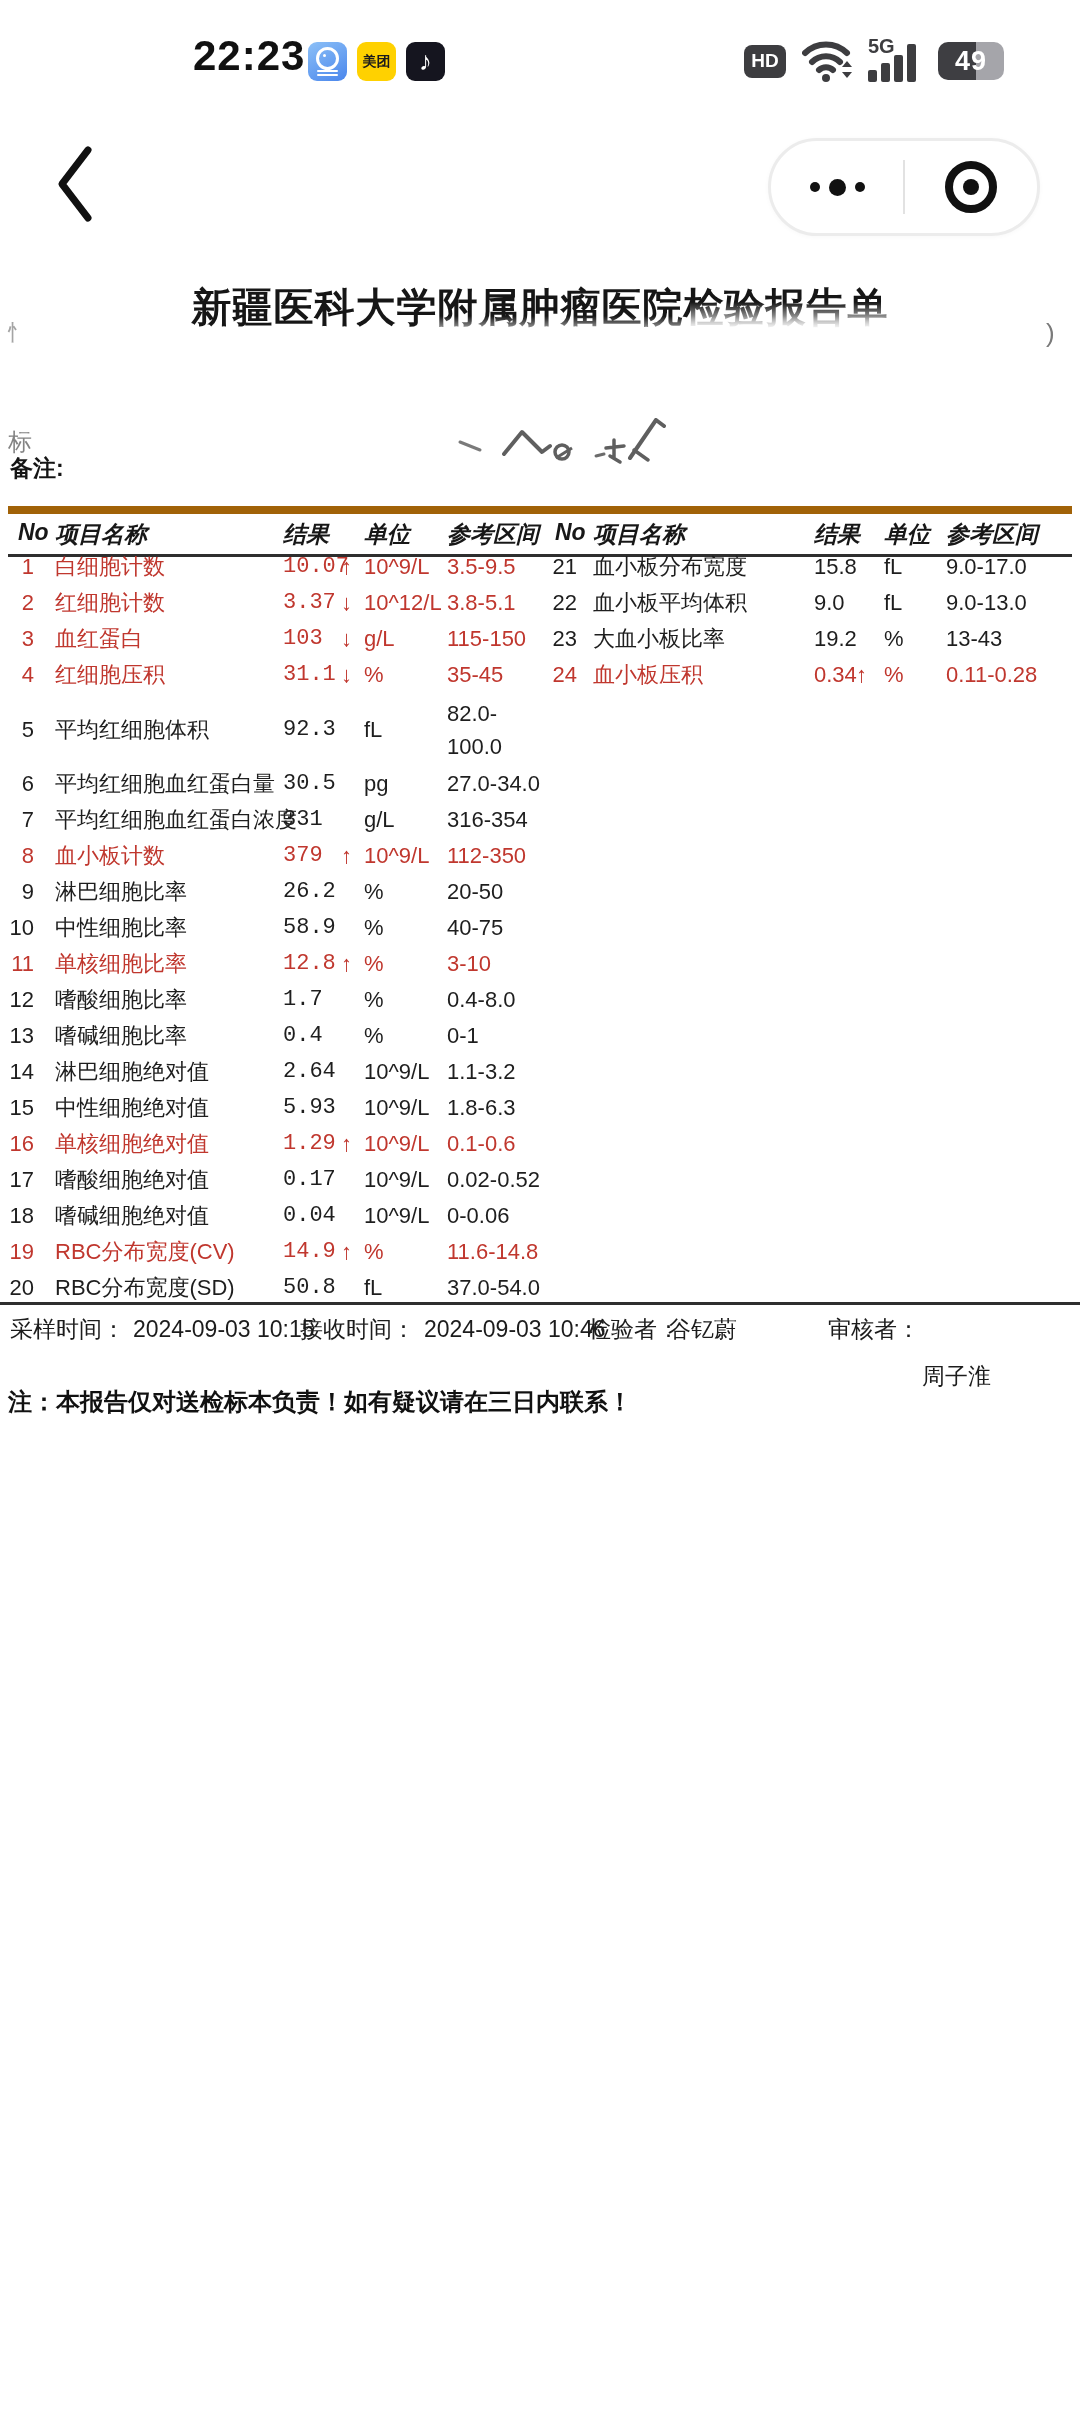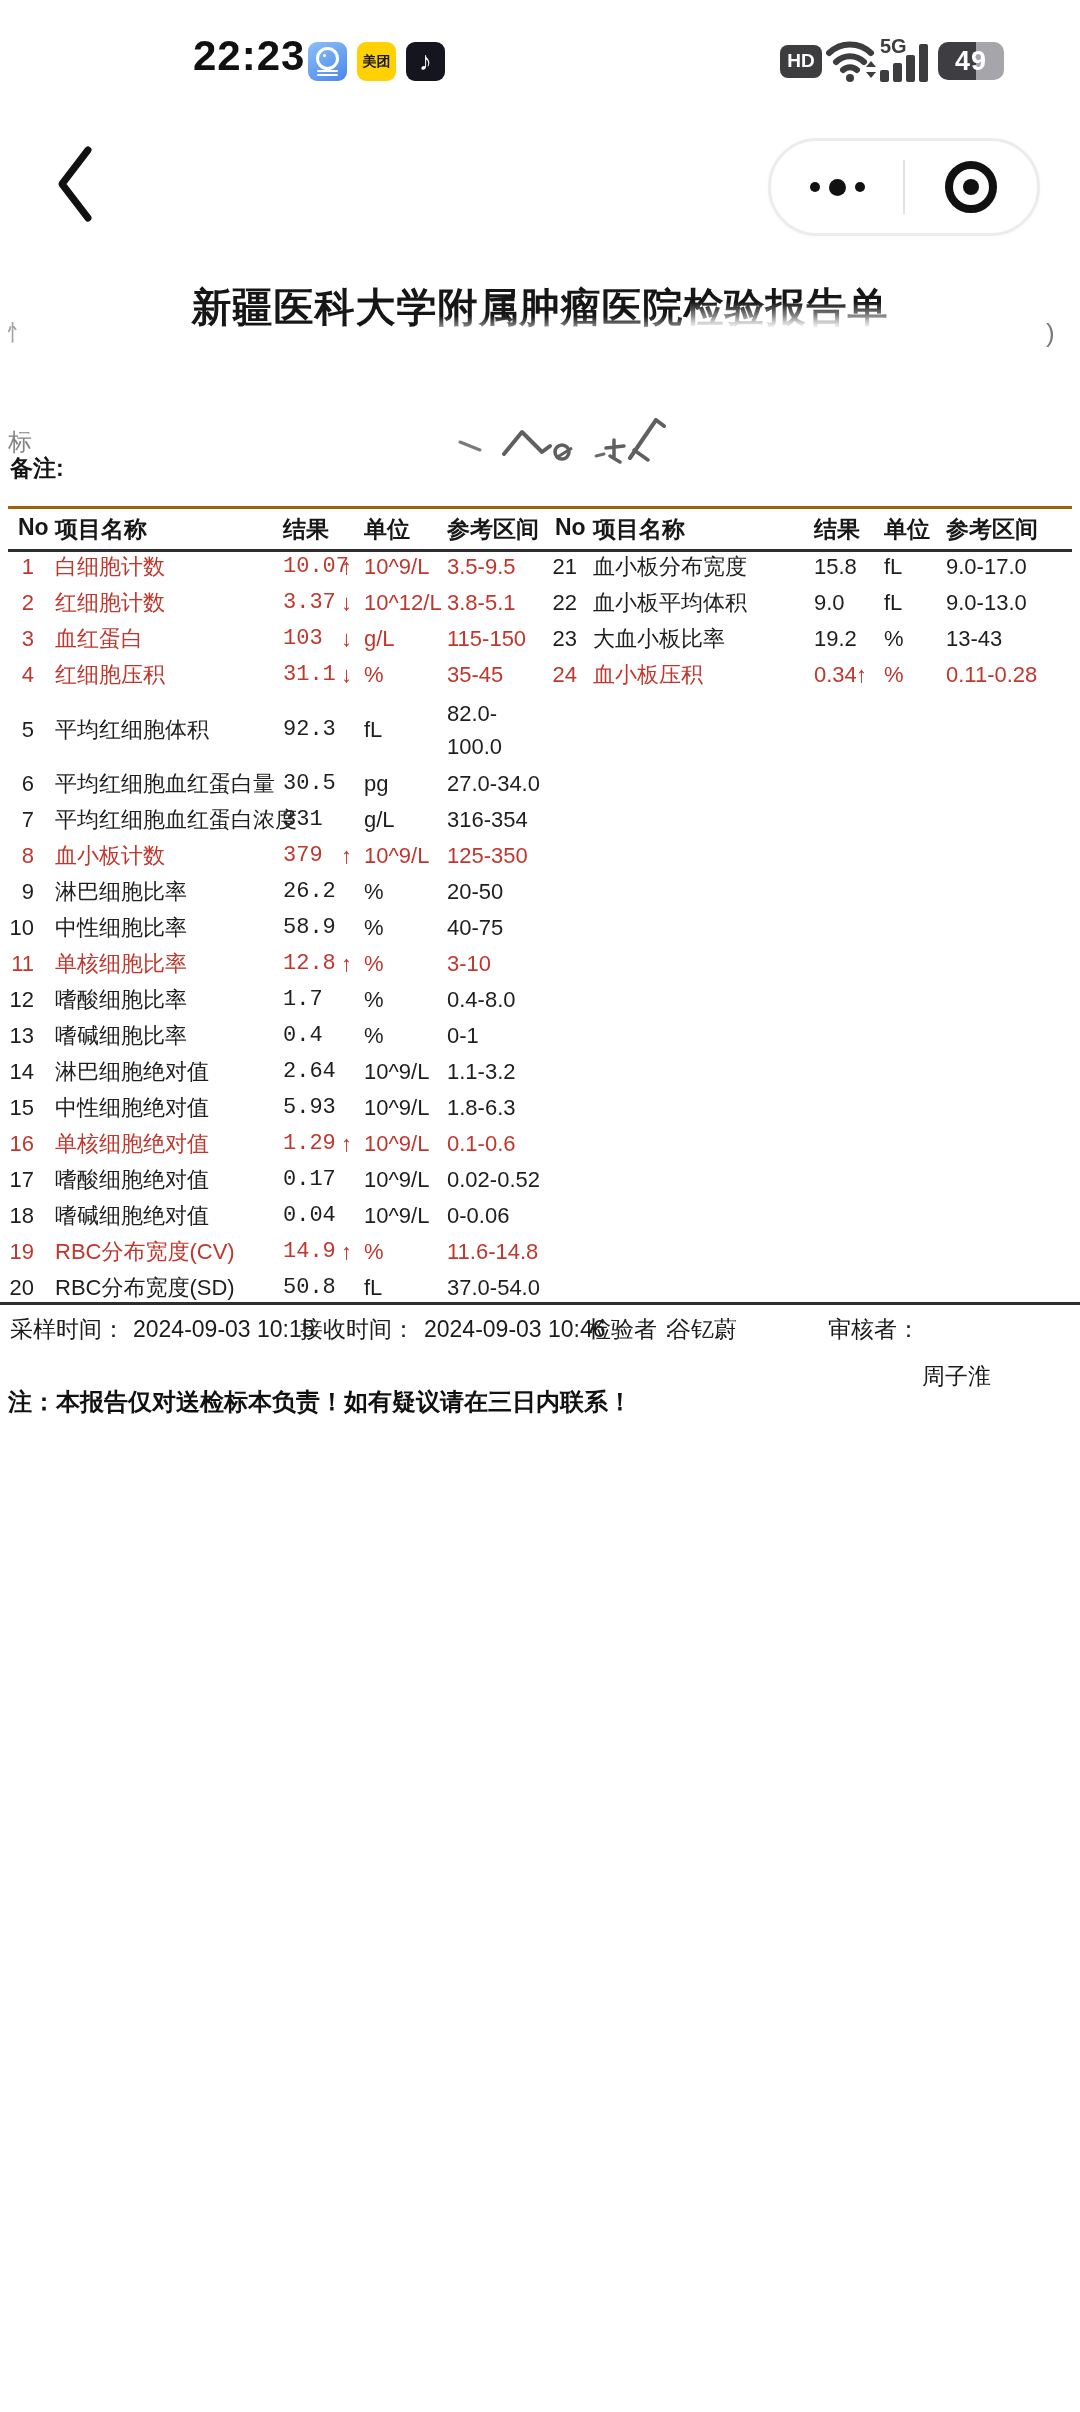--- a/index.html
+++ b/index.html
@@ -14,21 +14,21 @@
   .status-bar{position:absolute;top:0;left:0;right:0;height:112px;}
   .sb-time{position:absolute;left:193px;top:32px;font-size:42px;font-weight:700;color:#111;letter-spacing:1px;}
   .app-icons{position:absolute;left:308px;top:42px;display:flex;gap:10px;font-family:Liberation Serif, serif;}
   .app-icon{width:39px;height:39px;border-radius:9px;display:flex;align-items:center;justify-content:center;position:relative;}
   .icon-cam{background:linear-gradient(150deg,#8cc0f7 0%,#4a86ec 100%);}
   .cam-lens{width:17px;height:17px;border:3px solid #fff;border-radius:50%;position:relative;top:-3px;}
   .cam-lens::after{content:"";position:absolute;left:4px;top:4px;width:3px;height:3px;background:#fff;border-radius:50%;}
   .cam-base{position:absolute;bottom:5px;left:9px;width:21px;height:2px;background:#fff;border-radius:2px;box-shadow:0 -4px 0 #fff;}
   .icon-meituan{background:#ffd100;color:#1c1c1c;font-size:14px;font-weight:700;}
   .icon-tiktok{background:#15151f;color:#fff;font-size:26px;font-weight:700;}
-  .sb-right{position:absolute;right:76px;top:38px;display:flex;align-items:center;gap:4px;height:46px;}
+  .sb-right{position:absolute;right:76px;top:38px;display:flex;align-items:center;gap:16px;height:46px;}
   .hd-badge{width:42px;height:33px;border-radius:8px;background:#3d3d40;color:#fff;font-size:19px;font-weight:700;display:flex;align-items:center;justify-content:center;}
   .wifi-wrap{width:50px;height:44px;position:relative;}
   .cell-wrap{width:54px;height:46px;position:relative;}
   .cell-5g{position:absolute;left:0;top:-3px;font-size:20px;font-weight:700;color:#3d3d40;}
   .cell-bars{position:absolute;left:0;bottom:2px;}
   .battery{width:66px;height:38px;border-radius:10px;background:linear-gradient(to right,#3e3e42 0%,#3e3e42 58%,#a5a5aa 58%,#a5a5aa 100%);color:#fff;font-size:27px;font-weight:700;display:flex;align-items:center;justify-content:center;letter-spacing:1px;}
 
   
   .nav-bar{position:absolute;top:118px;left:0;right:0;height:132px;}
   .back-button{position:absolute;left:44px;top:24px;width:64px;height:84px;cursor:pointer;}
@@ -48,21 +48,21 @@
   .title-fade2{position:absolute;top:316px;left:420px;width:560px;height:22px;background:linear-gradient(to bottom,rgba(255,255,255,0) 0%,rgba(255,255,255,.8) 80%);}
   .frag{position:absolute;color:#8e8e8e;}
   .frag-top{left:6px;top:318px;font-size:22px;opacity:.8;}
   .frag-mid{left:8px;top:426px;font-size:24px;color:#6e6e6e;opacity:.85;}
   .frag-right{left:1046px;top:318px;font-size:26px;color:#7a7a7a;}
   .signature{position:absolute;left:438px;top:396px;}
 
   .remark{position:absolute;left:10px;top:453px;font-size:23px;font-weight:700;color:#151515;}
 
   
-  .thead{position:absolute;top:506px;left:8px;width:1064px;height:40px;border-top:3px solid #a16207;border-bottom:3px solid #2e2e2e;box-sizing:content-box;}
+  .thead{position:absolute;top:506px;left:8px;width:1064px;height:40px;border-top:8px solid #a16207;border-bottom:3px solid #2e2e2e;box-sizing:content-box;font-style:italic;}
   .th{position:absolute;top:5px;font-size:23px;font-weight:700;color:#171717;white-space:nowrap;}
   .th.l-no{left:10px;}   .th.l-name{left:47px;}  .th.l-result{left:275px;}
   .th.l-unit{left:356px;}.th.l-range{left:439px;}
   .th.r-no{left:547px;}  .th.r-name{left:585px;} .th.r-result{left:806px;}
   .th.r-unit{left:876px;}.th.r-range{left:938px;}
 
   .tbody{position:absolute;top:549px;font-size:22px;color:#1e1e1e;}
   .tbody.left{left:8px;width:532px;}
   .tbody.right{left:540px;width:540px;}
   .trow{position:relative;height:36px;}
@@ -249,21 +249,21 @@
         <span class="c flag"></span>
         <span class="c unit">g/L</span>
         <span class="c range">316-354</span>
       </div>
       <div class="trow abn">
         <span class="c no">8</span>
         <span class="c name">血小板计数</span>
         <span class="c result">379</span>
         <span class="c flag">↑</span>
         <span class="c unit">10^9/L</span>
-        <span class="c range">125-350</span>
+        <span class="c range">112-350</span>
       </div>
       <div class="trow">
         <span class="c no">9</span>
         <span class="c name">淋巴细胞比率</span>
         <span class="c result">26.2</span>
         <span class="c flag"></span>
         <span class="c unit">%</span>
         <span class="c range">20-50</span>
       </div>
       <div class="trow">

